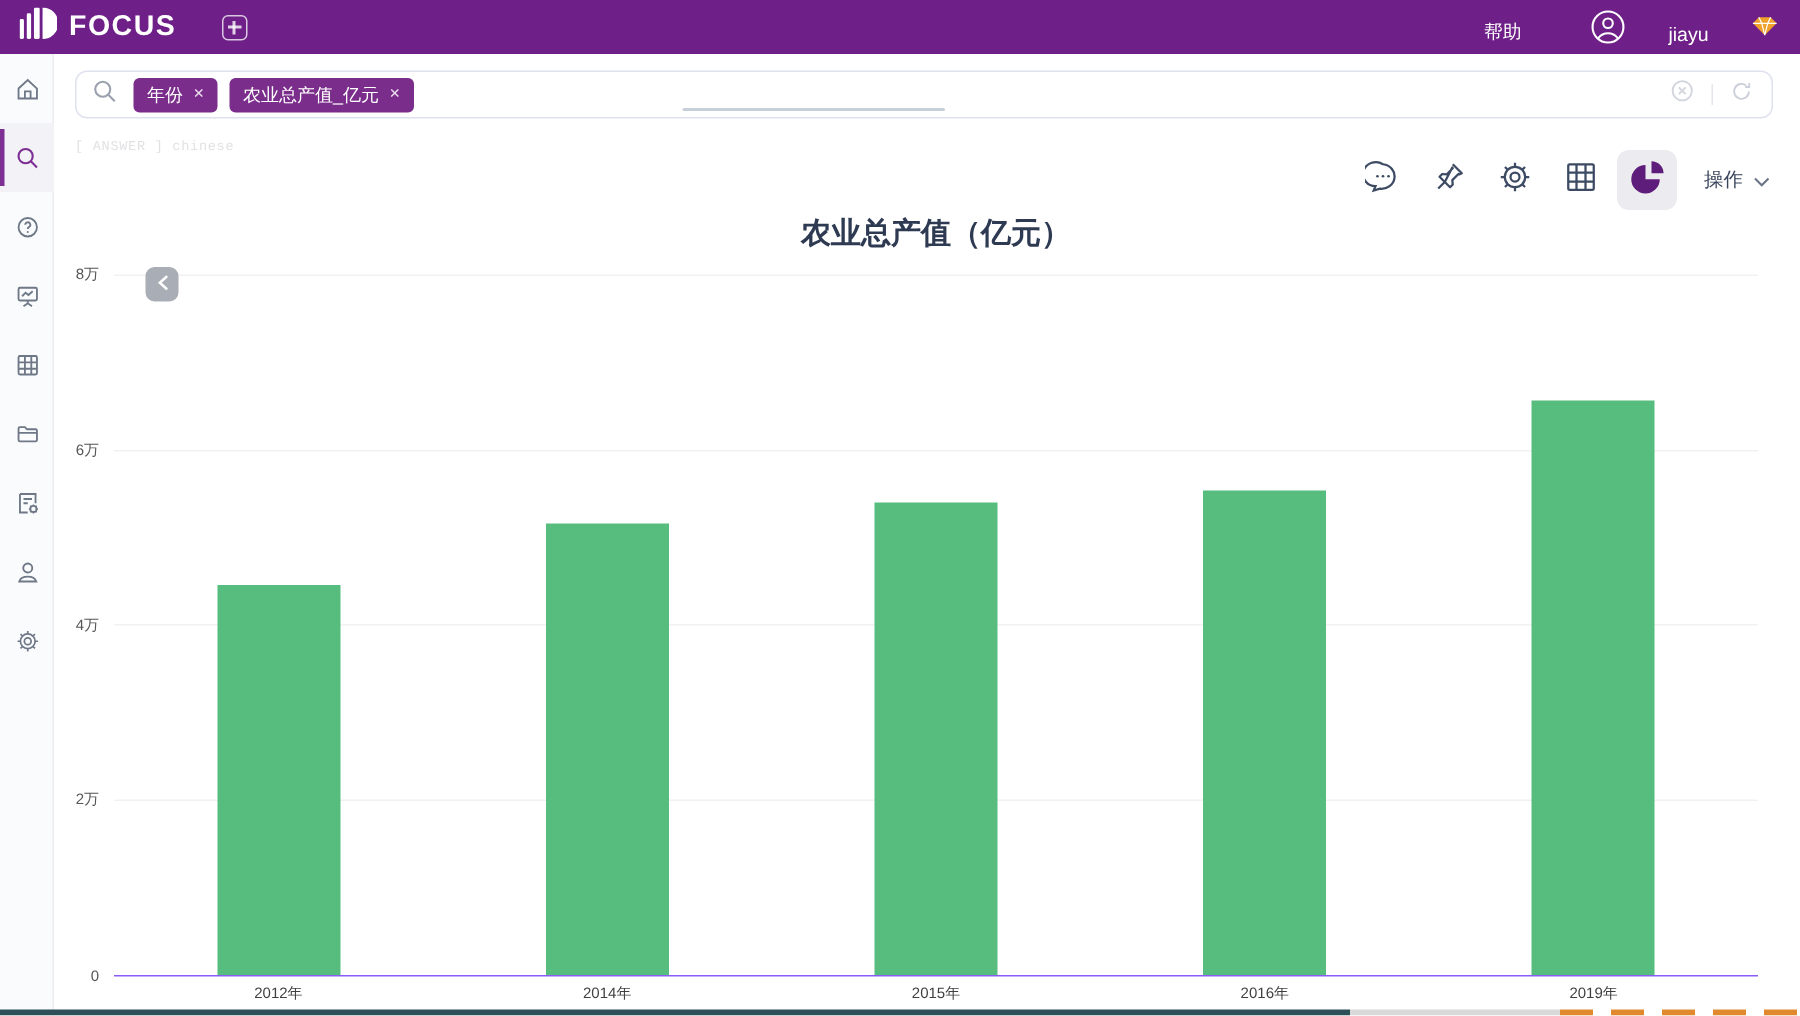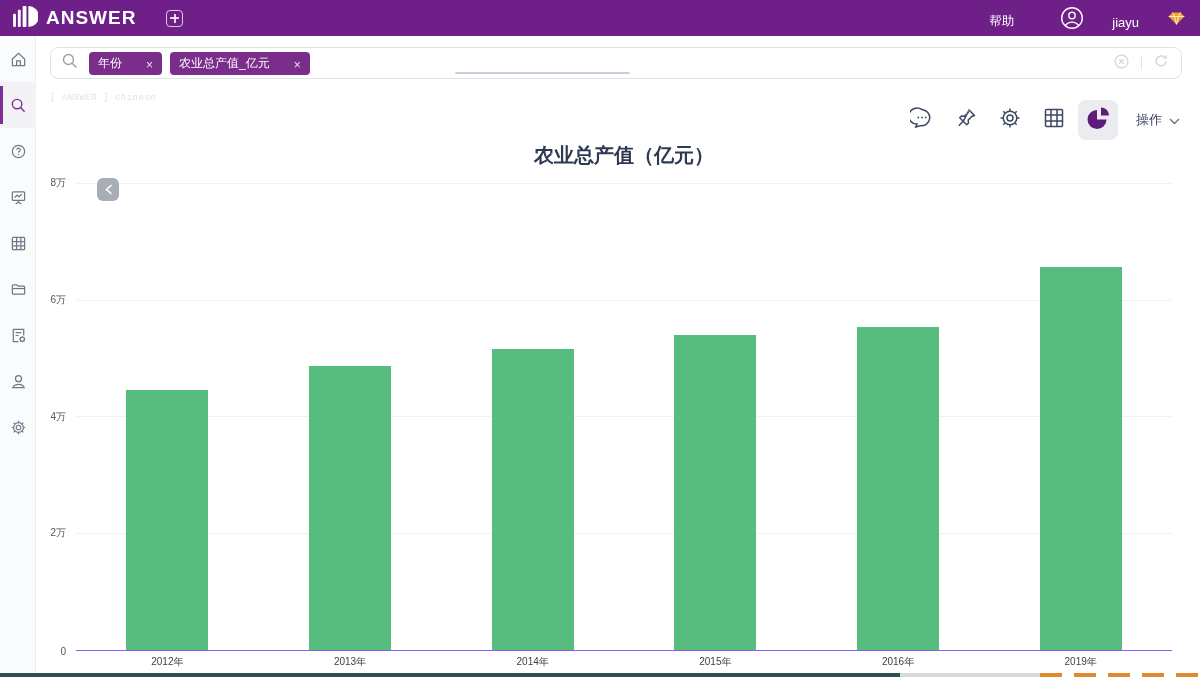--- a/index.html
+++ b/index.html
@@ -30,21 +30,21 @@
   .side-item.active { background:#f3f2f6; color:#7d2f94; }
   .side-item.active:before { content:""; position:absolute; left:0; top:4px; bottom:4px; width:3px;
                background:#7d2f94; }
   .side-item svg { display:block; }
 
   
   .searchbar { position:absolute; left:50px; top:47px; width:1132px; height:32px;
                border:1px solid #dfe2ee; border-radius:8px; display:flex; align-items:center;
                padding:0 12px 0 10px; background:#fff; }
   .search-mag { margin-right:10px; }
-  .tag { display:inline-flex; align-items:flex-end; gap:24px; background:#7b2d8b; color:#fff;
+  .tag { display:inline-flex; align-items:flex-start; gap:7px; background:#7b2d8b; color:#fff;
          font-size:12px; padding:3px 9px; border-radius:4px; margin-right:8px; cursor:pointer; }
   .tag .x { font-size:12px; opacity:.85; cursor:pointer; }
   .search-right { margin-left:auto; display:flex; align-items:center; gap:11px; color:#ccd0da; }
   .vdiv { width:1px; height:14px; background:#e4e6ec; }
   .search-scroll { position:absolute; left:455px; top:72px; width:175px; height:2px;
                    background:#c7d0d9; border-radius:1px; }
   .meta-text { position:absolute; left:50px; top:93px; font-size:9px; color:#e2e2e5;
                letter-spacing:.5px;font-family:Liberation Mono, monospace; }
 
   
@@ -82,21 +82,21 @@
 <div class="header">
   <div class="brand">
     <span>
       <svg width="25" height="21" viewBox="0 0 26 22" fill="#fff">
         <rect x="0" y="8" width="3" height="14" rx="1"></rect>
         <rect x="5" y="4" width="3" height="18" rx="1"></rect>
         <rect x="10" y="0" width="4" height="22" rx="1"></rect>
         <path d="M16 0 a 11 11 0 0 1 0 22 Z"></path>
       </svg>
     </span>
-    <span class="brand-text">ANSWER</span>
+    <span class="brand-text">FOCUS</span>
   </div>
   <div class="newtab"></div>
   <div class="header-right">
     <span class="help-link">帮助</span>
     <span class="avatar">
       <svg width="24" height="24" viewBox="0 0 24 24" fill="none" stroke="#fff" stroke-width="1.4">
         <circle cx="12" cy="12" r="10.3"></circle>
         <circle cx="12" cy="9.5" r="3.2"></circle>
         <path d="M5.5 19.5 a8 8 0 0 1 13 0"></path>
       </svg>
@@ -298,24 +298,20 @@
 <div class="chart-plot">
     <div class="gridline" style="bottom: 25%;"></div>
     <div class="gridline" style="bottom: 50%;"></div>
     <div class="gridline" style="bottom: 75%;"></div>
     <div class="gridline" style="bottom: 100%;"></div>
     <div class="slot">
       <div class="bar" style="height: 55.75%; background: rgb(87, 189, 126);"></div>
       <div class="xtick">2012年</div>
     </div>
     <div class="slot">
-      <div class="bar" style="height: 60.875%; background: rgb(87, 189, 126);"></div>
-      <div class="xtick">2013年</div>
-    </div>
-    <div class="slot">
       <div class="bar" style="height: 64.5%; background: rgb(87, 189, 126);"></div>
       <div class="xtick">2014年</div>
     </div>
     <div class="slot">
       <div class="bar" style="height: 67.5%; background: rgb(87, 189, 126);"></div>
       <div class="xtick">2015年</div>
     </div>
     <div class="slot">
       <div class="bar" style="height: 69.25%; background: rgb(87, 189, 126);"></div>
       <div class="xtick">2016年</div>

